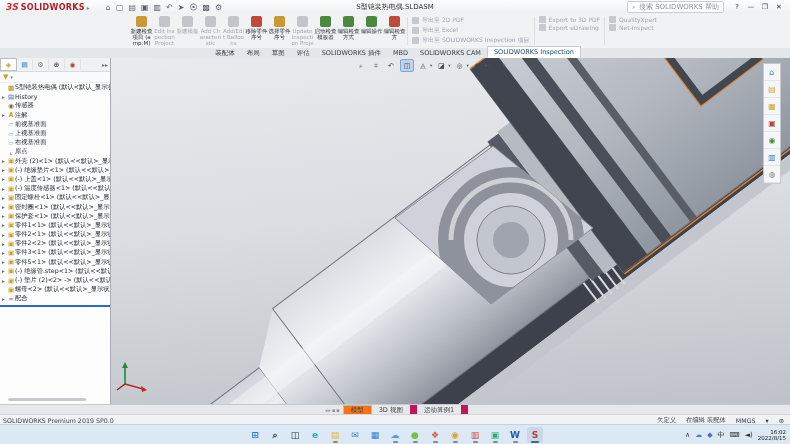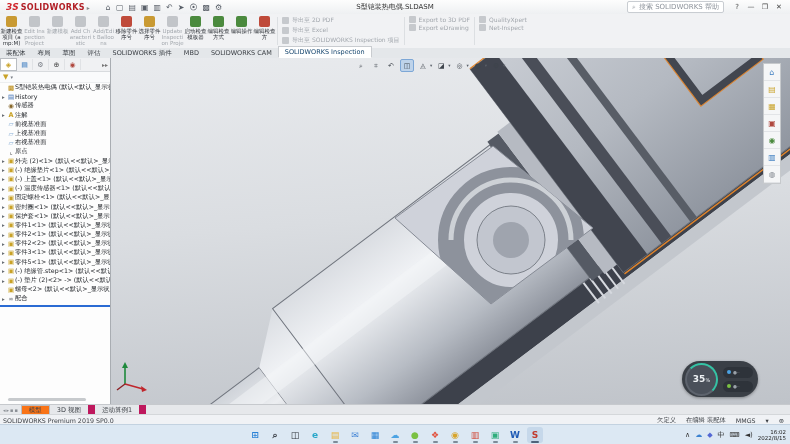--- a/index.html
+++ b/index.html
@@ -1,19 +1,19 @@
 <!DOCTYPE html>
 <html><head>
 <meta charset="utf-8">
 <style>
   html,body{margin:0;padding:0;}
   body{width:790px;height:444px;position:relative;overflow:hidden;
        font-family:"DejaVu Sans","Liberation Sans",sans-serif;
        font-size:7px;color:#222;background:#e8eaec;-webkit-font-smoothing:antialiased;}
-  .abs{position:absolute;}
+  .abs{position:absolute;justify-content:center;}
   
   #titlebar{left:0;top:0;width:790px;height:14px;background:linear-gradient(#fdfdfd,#eef0f2);
             border-bottom:1px solid #d7dadd;display:flex;align-items:center;}
   #logo{display:flex;align-items:baseline;gap:2px;padding:0 6px;white-space:nowrap;}
   #logo .l1{color:#d0262c;font-weight:bold;font-style:italic;font-size:9px;}
   #logo .l2{color:#b22027;font-weight:bold;font-size:8px;letter-spacing:.3px;}
   #qat{display:flex;align-items:center;gap:5px;margin-left:10px;color:#5a6069;font-size:8px;}
   #qat .qi{cursor:default;}
   #win-title{position:absolute;left:0;right:0;text-align:center;font-size:7px;color:#333;pointer-events:none;}
   #tb-right{margin-left:auto;display:flex;align-items:center;gap:6px;padding-right:4px;}
@@ -474,36 +474,20 @@
     </svg>
 
     <svg width="38" height="34" viewBox="0 0 38 34" style="position:absolute;left:4px;bottom:12px;">
       <line x1="10" y1="26" x2="10" y2="8" stroke="#1f8a3c" stroke-width="1.6"></line>
       <polygon points="10,4 7,10 13,10" fill="#1f8a3c"></polygon>
       <line x1="10" y1="26" x2="28" y2="31" stroke="#c0262c" stroke-width="1.6"></line>
       <polygon points="32,32 26,28 27,34" fill="#c0262c"></polygon>
       <line x1="10" y1="26" x2="2" y2="32" stroke="#8c1f24" stroke-width="1.4"></line>
     </svg>
 
-    <div id="zoom-overlay">
-      <div id="zo-circle">
-        <span class="pct">35</span>
-        <span class="unit">%</span>
-      </div>
-      <div id="zo-btns">
-        <div class="zo-b">
-            <span class="zo-dot" style="background:#4ba3e3"></span>
-            <span>●··</span>
-          </div>
-        <div class="zo-b">
-            <span class="zo-dot" style="background:#7ac143"></span>
-            <span>●··</span>
-          </div>
-      </div>
-    </div>
   </div>
 </div>
 
 <div id="doctabs" class="abs">
   <div class="dt-arrows">
       <span>◂</span>
       <span>▸</span>
       <span>▪</span>
       <span>▪</span>
     </div>

